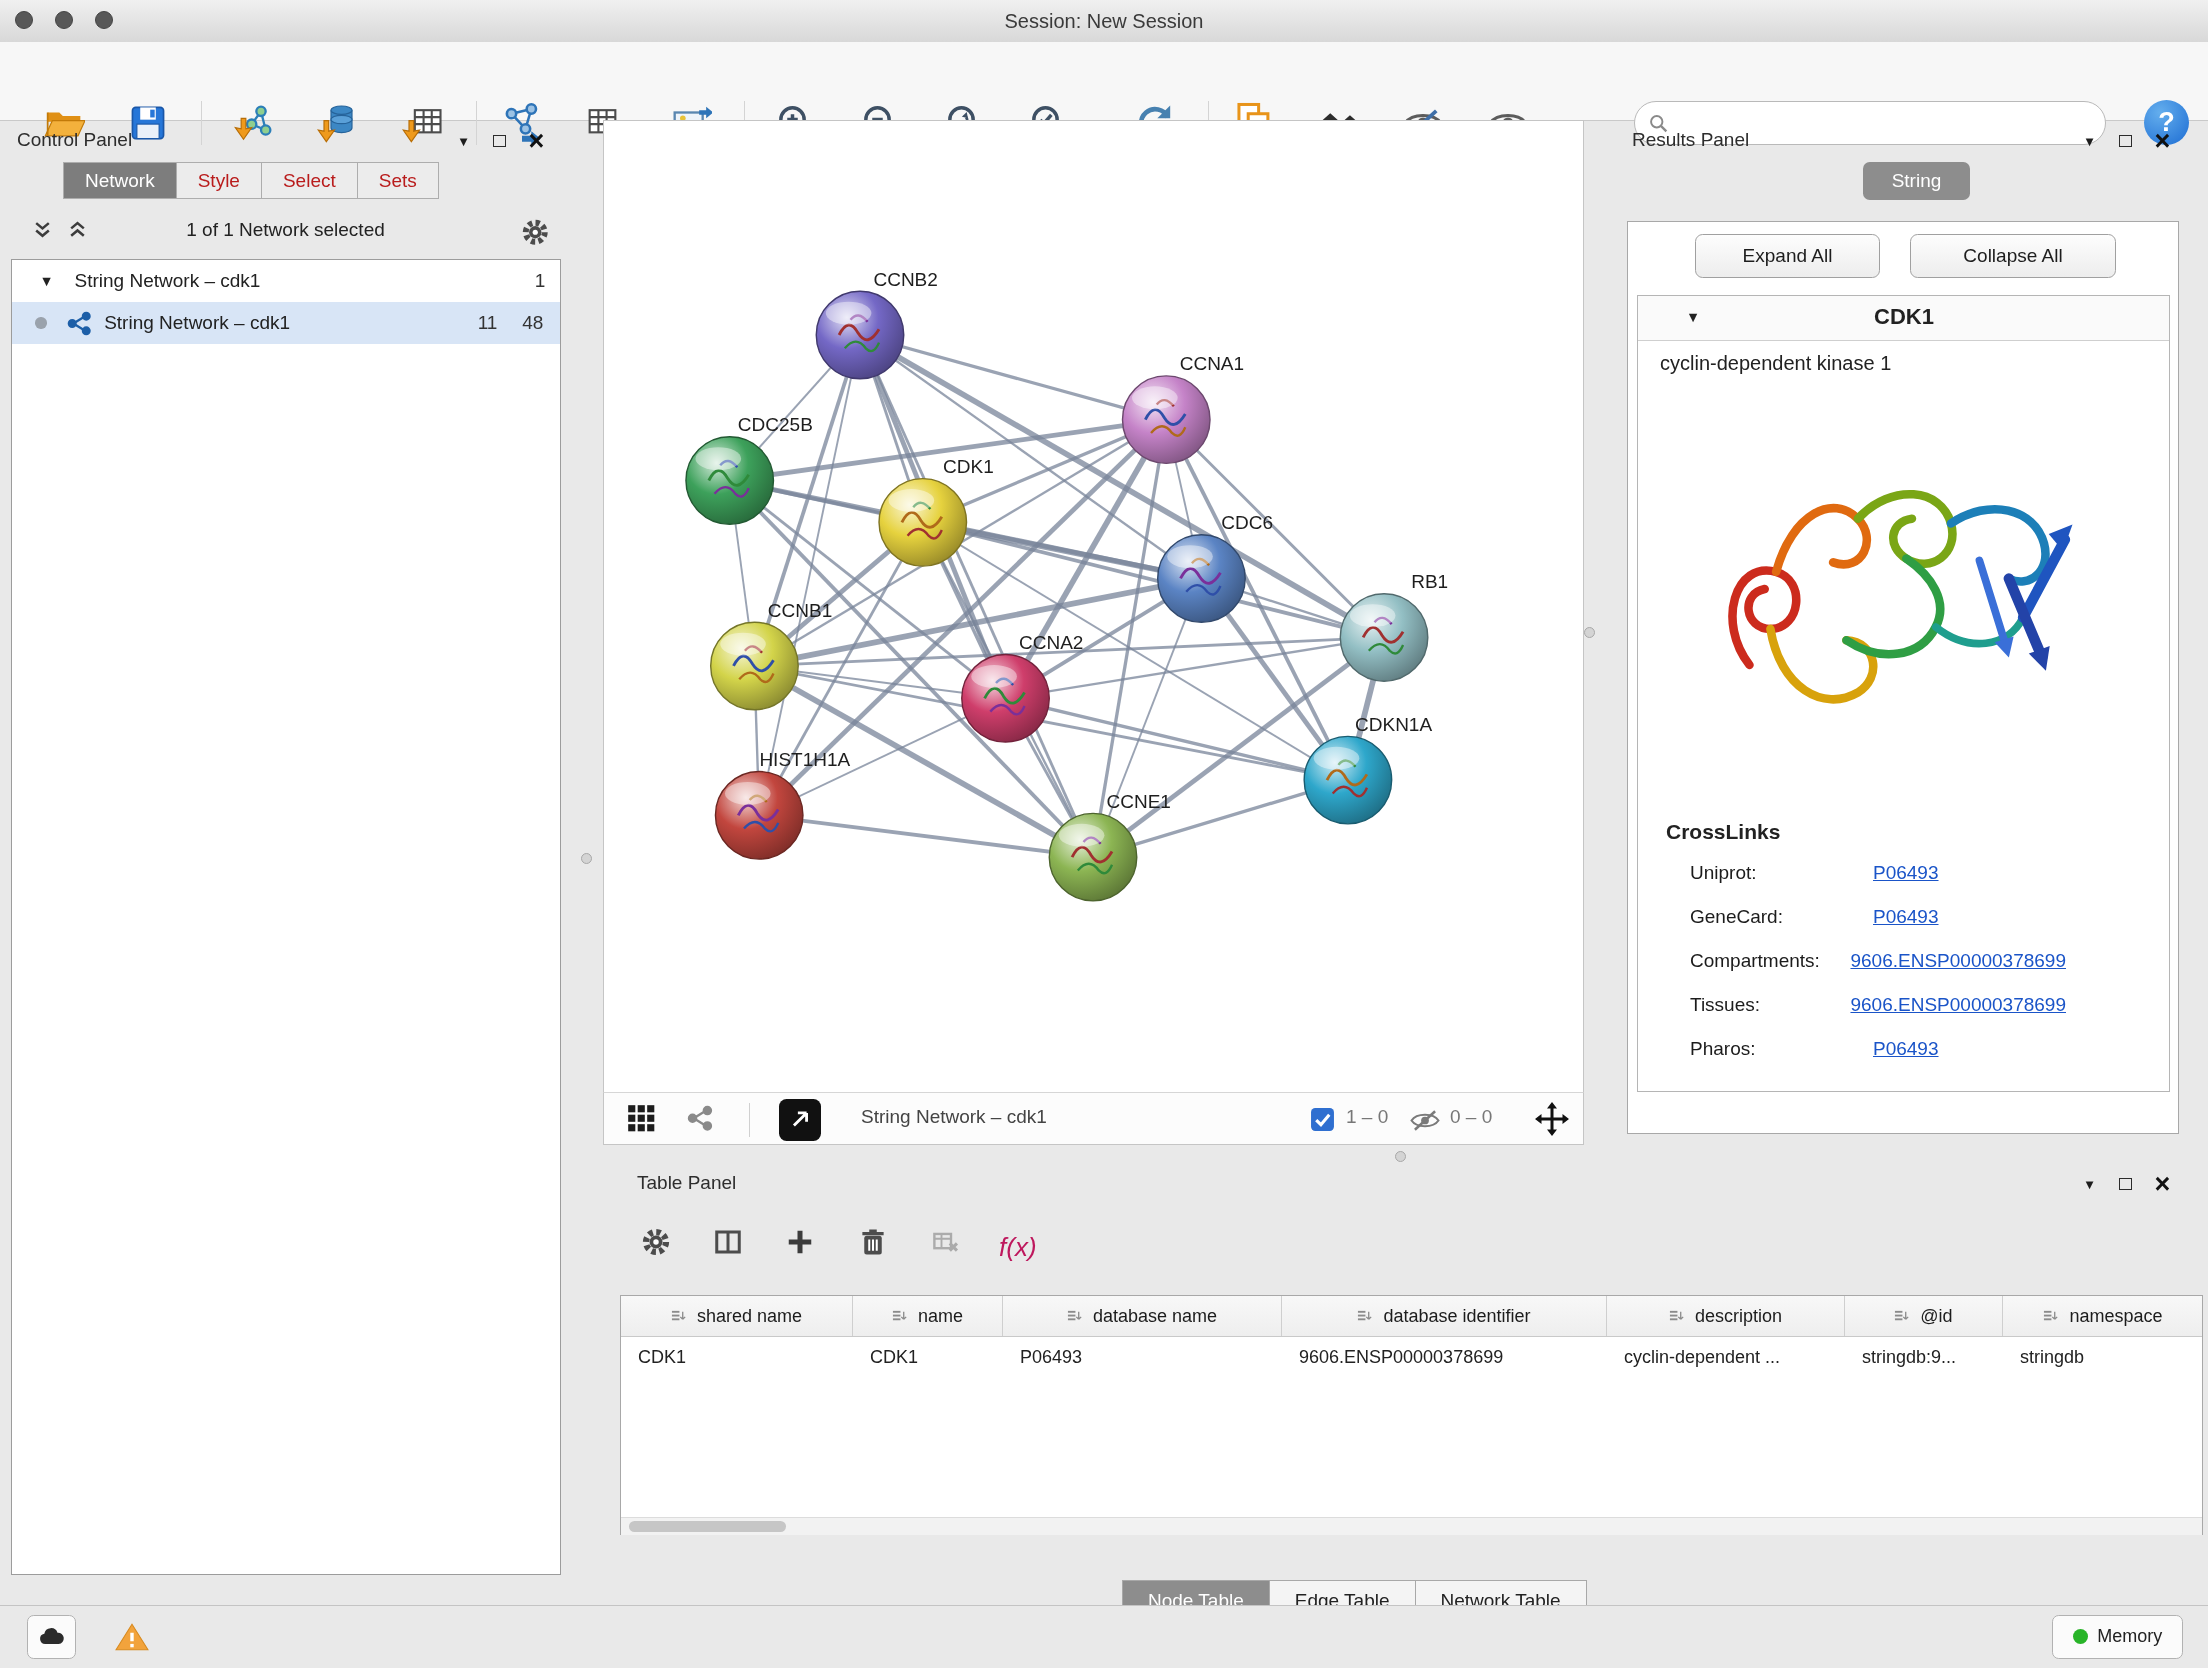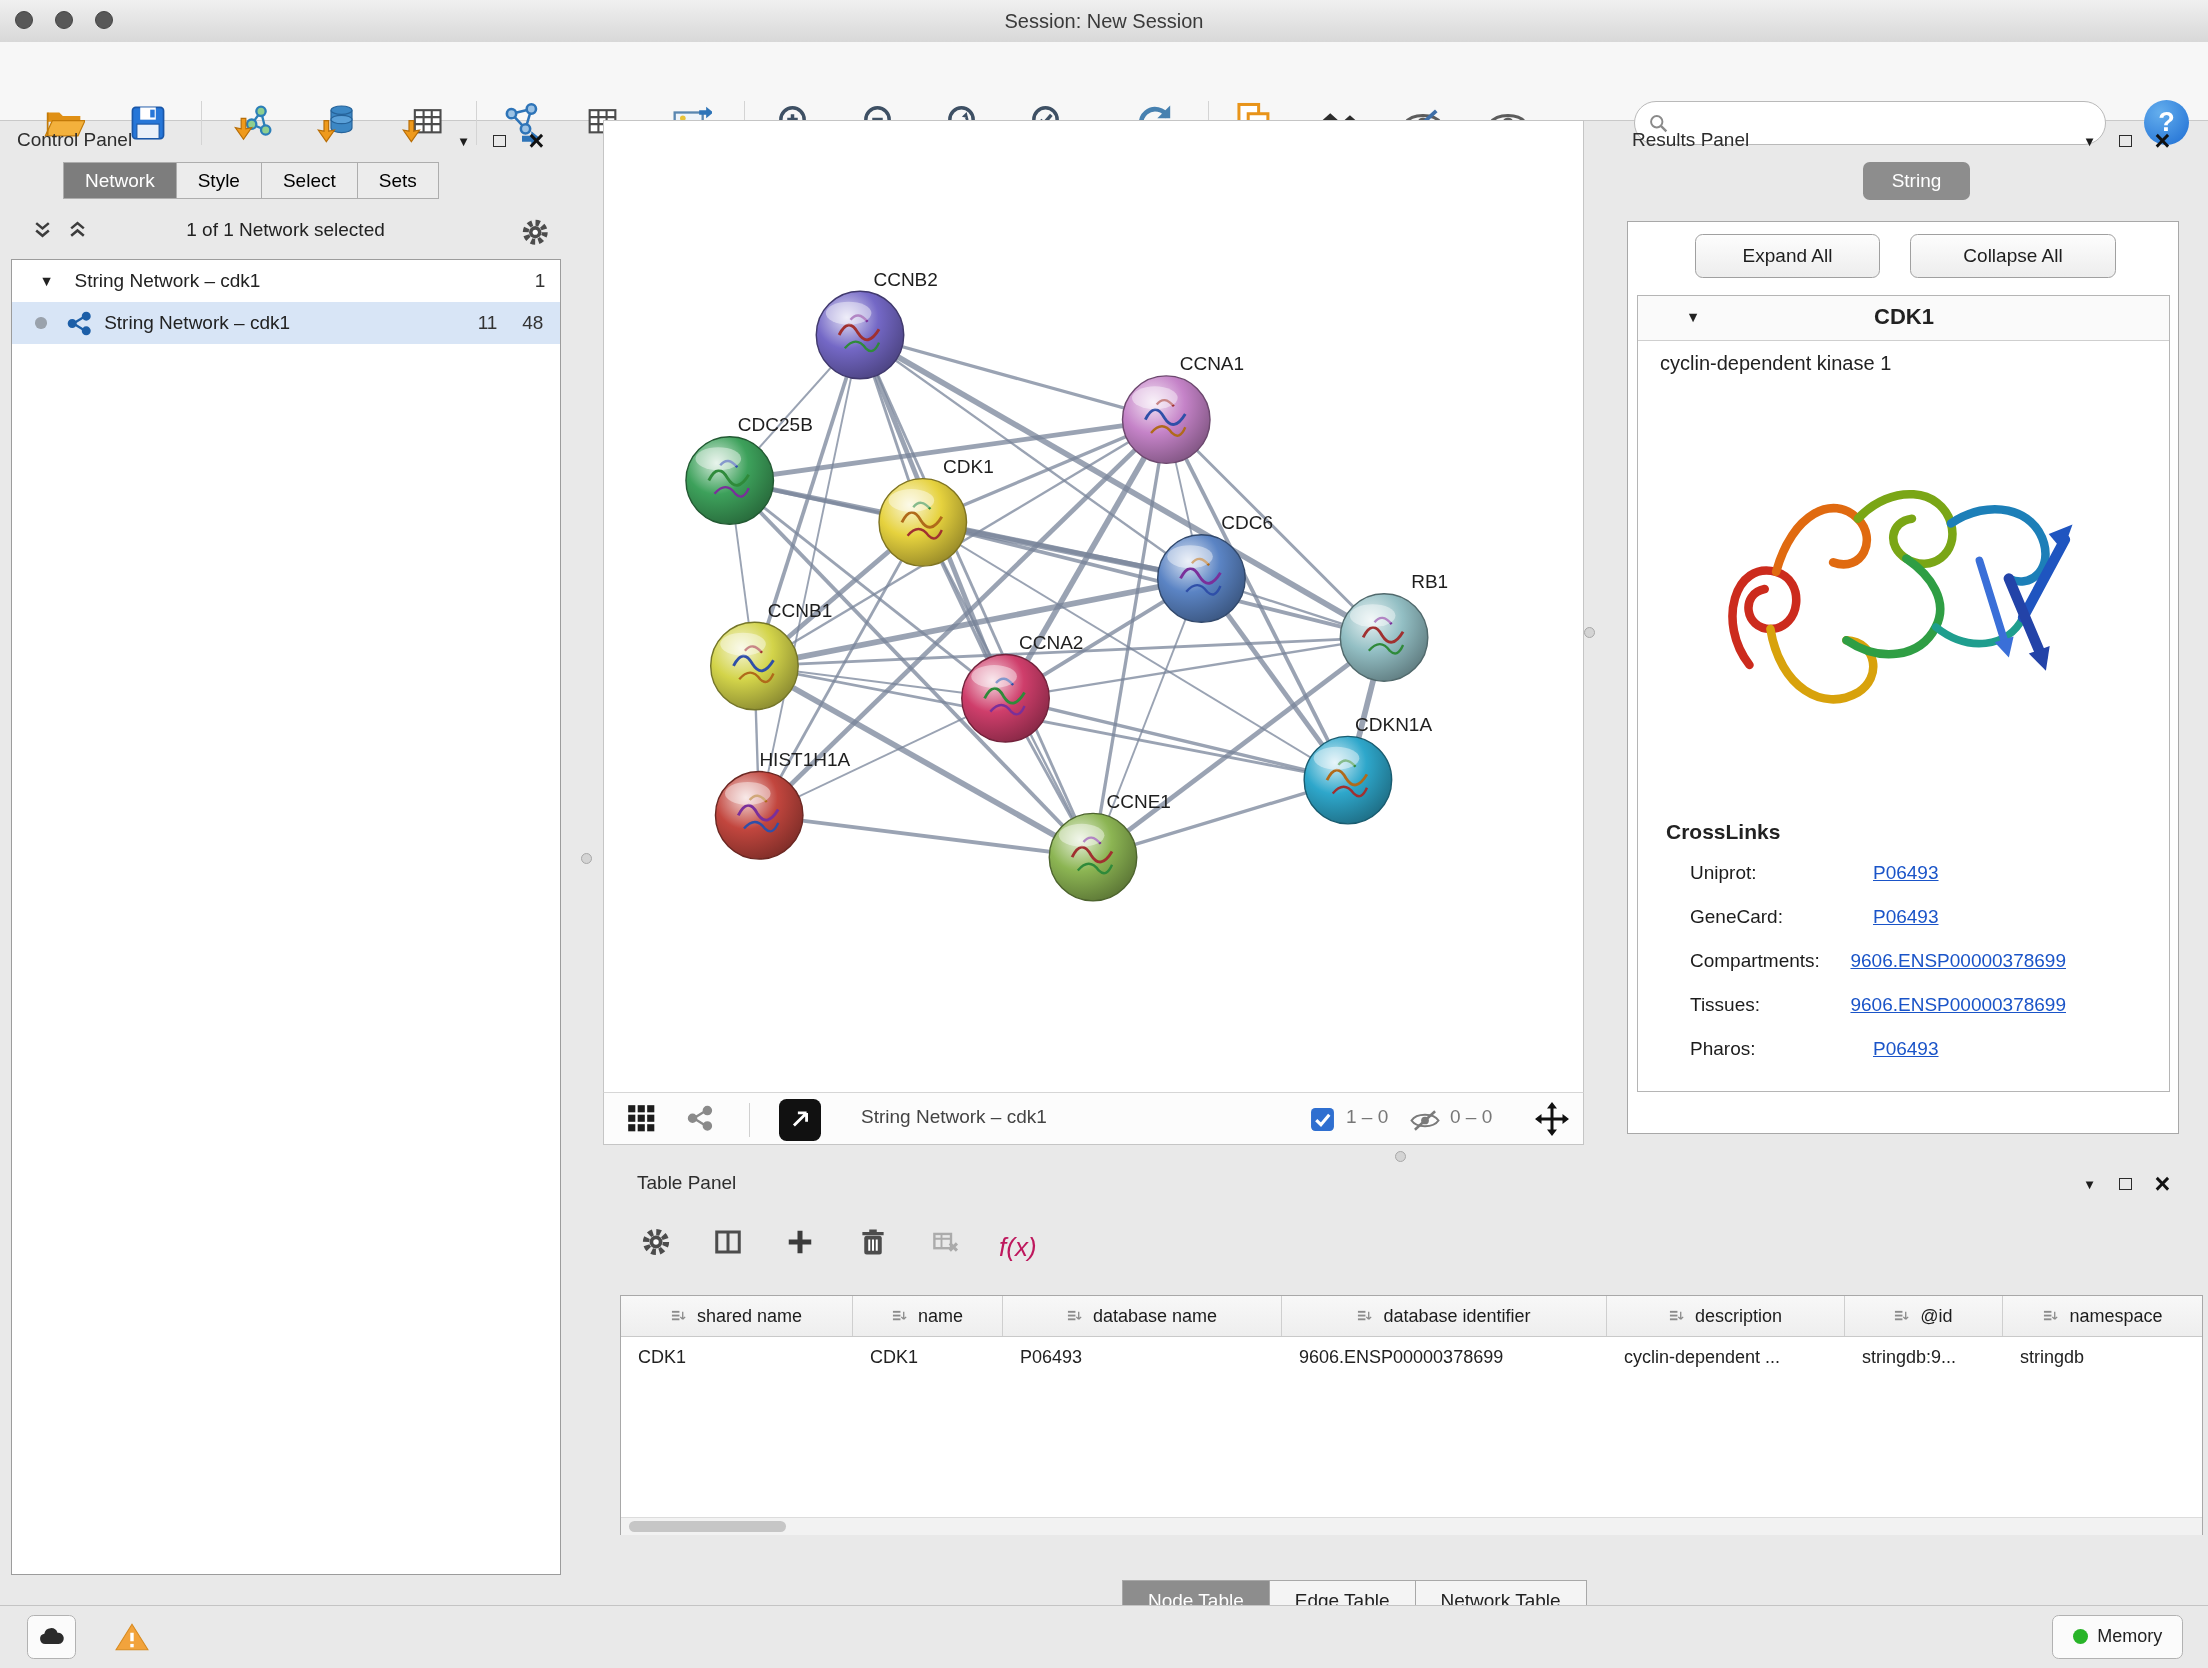--- a/index.html
+++ b/index.html
@@ -17,21 +17,21 @@
   #search-box{position:absolute;left:1634px;top:59px;width:472px;height:44px;border:1px solid #b9b9b9;border-radius:22px;background:#fff;display:flex;align-items:center;box-sizing:border-box;padding:0 13.3px;}
   #search-box input{border:none;outline:none;flex:1;font-size:19px;font-family:"Liberation Sans",sans-serif;background:transparent;margin-left:9.5px;}
   #help-btn{position:absolute;left:2144px;top:58px;width:45px;height:45px;border-radius:50%;background:radial-gradient(circle at 35% 28%,#64aeed,#1c6cd3);color:#fff;font-weight:bold;font-size:27px;display:flex;align-items:center;justify-content:center;}
   
   .panel-title{font-size:19px;color:#2d2d2d;}
   .wctl{position:absolute;display:flex;gap:23px;align-items:center;height:28.5px;}
   .ic-menu{font-size:13.3px;color:#1d1d1d;}
   .ic-float{width:12.4px;height:12.4px;border:1.9px solid #2c2c2c;box-sizing:border-box;}
   .ic-close{font-size:27px;font-weight:bold;color:#111;line-height:19px;}
   
-  .cp-tab{display:inline-block;padding:6.7px 21px;border:1px solid #adadad;border-left:none;background:#ececec;font-size:19px;color:#000000;cursor:pointer;}
+  .cp-tab{display:inline-block;padding:6.7px 21px;border:1px solid #adadad;border-left:none;background:#ececec;font-size:19px;color:#b91c1c;cursor:pointer;}
   .cp-tab:first-child{border-left:1px solid #adadad;}
   .cp-tab.sel{background:#7d7d7d;color:#fff;}
   #tree-box{left:11.4px;top:259px;width:550px;height:1316px;background:#fff;border:1px solid #9c9c9c;box-sizing:border-box;}
   .tree-row{position:relative;height:42px;display:flex;align-items:center;font-size:19px;}
   .tree-row.sel{background:#d8e5f6;}
   .tree-count{position:absolute;color:#333;}
   
   #net-svg{position:absolute;left:603px;top:120px;background:#ffffff;border:1px solid #c5c5c5;}
   #net-svg text{font-family:"Liberation Sans",sans-serif;}
   #net-strip{left:603px;top:1092px;width:981px;height:53px;background:#fcfcfc;border:1px solid #c5c5c5;border-top:1px solid #d6d6d6;box-sizing:border-box;}

